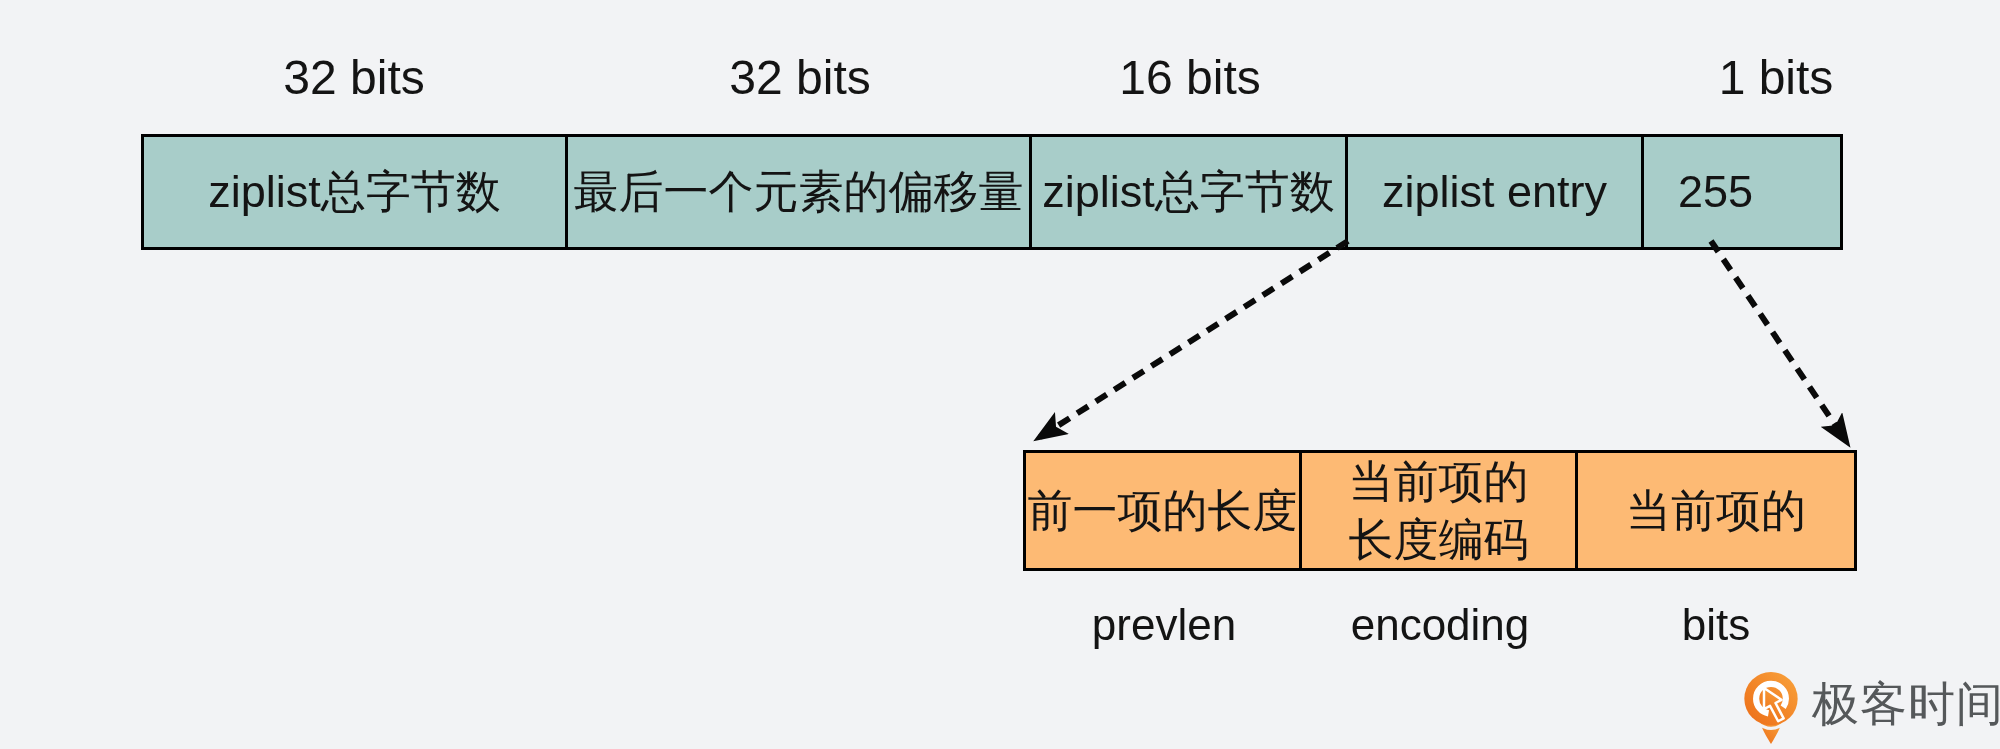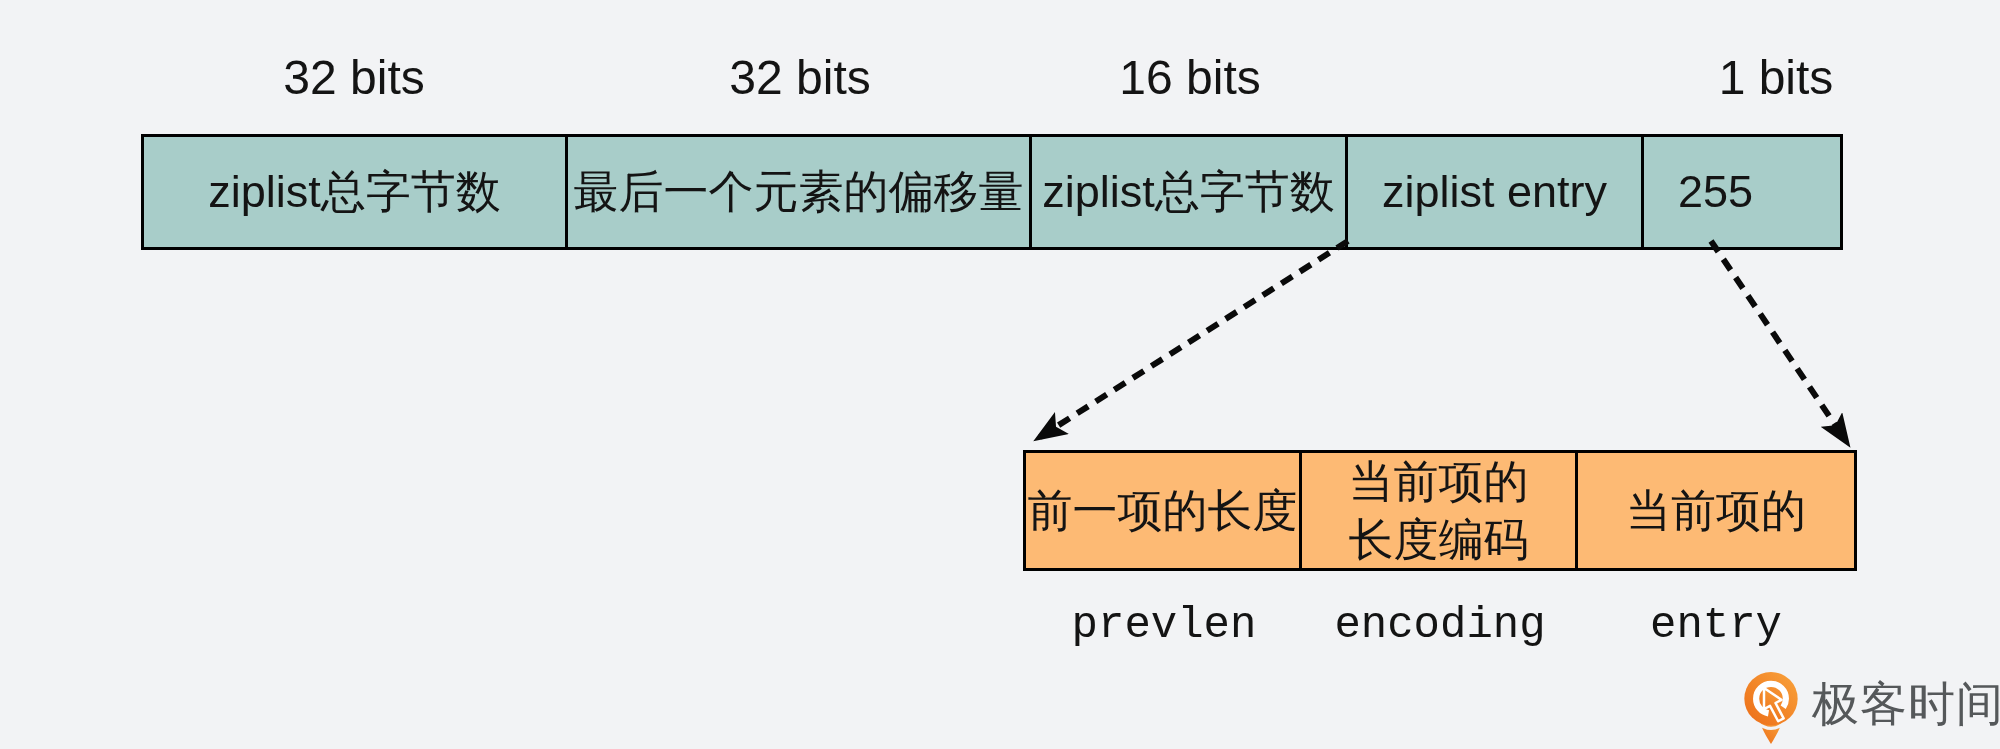--- a/index.html
+++ b/index.html
@@ -80,21 +80,20 @@
   }
   .entry-row .cell:last-child { border-right: none; }
 
   
   .sub-labels {
     position: absolute;
     left: 1026px;
     top: 600px;
     width: 828px;
     display: flex;
-    font-family: Liberation Mono, monospace;
   }
   .sub-labels .sub {
     width: 276px;
     text-align: center;
     font-size: 44px;
     line-height: 50px;
     color: #141414;
   }
 
   
@@ -160,21 +159,21 @@
       <div>长度编码</div>
     </div>
     <div class="cell">
       <div>当前项的</div>
     </div>
   </div>
 
   <div class="sub-labels">
     <div class="sub">prevlen</div>
     <div class="sub">encoding</div>
-    <div class="sub">entry</div>
+    <div class="sub">bits</div>
   </div>
 
   <div class="brand">
     <svg class="brand-icon" viewBox="0 0 100 122">
       <defs>
         <linearGradient id="og" x1="1" y1="0" x2="0" y2="1">
           <stop offset="0" stop-color="#f9a33c"></stop>
           <stop offset="1" stop-color="#ec6c17"></stop>
         </linearGradient>
       </defs>

